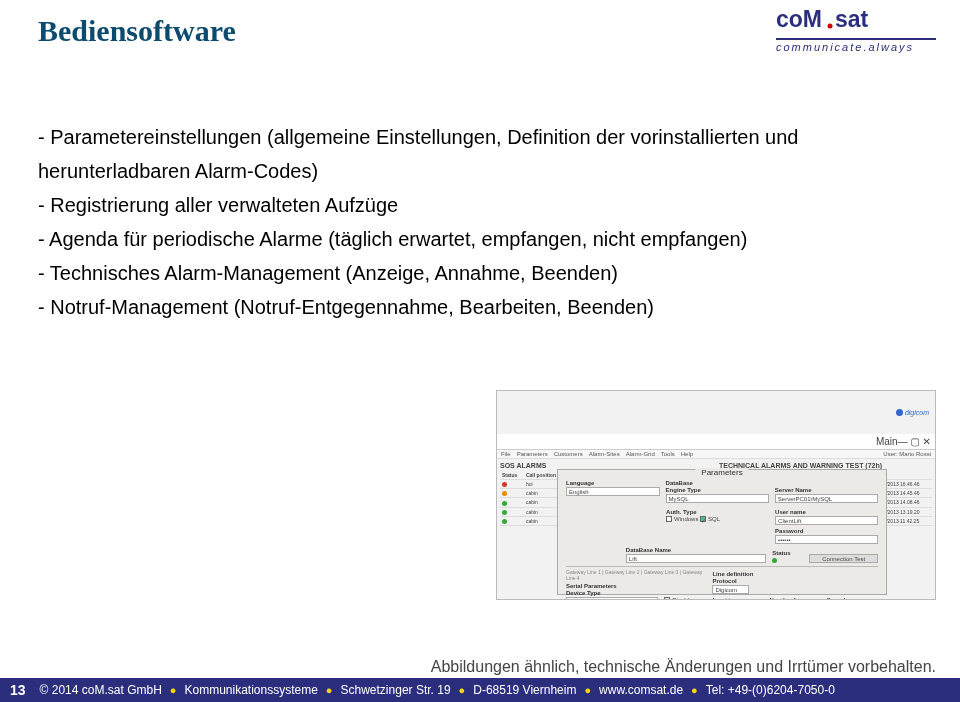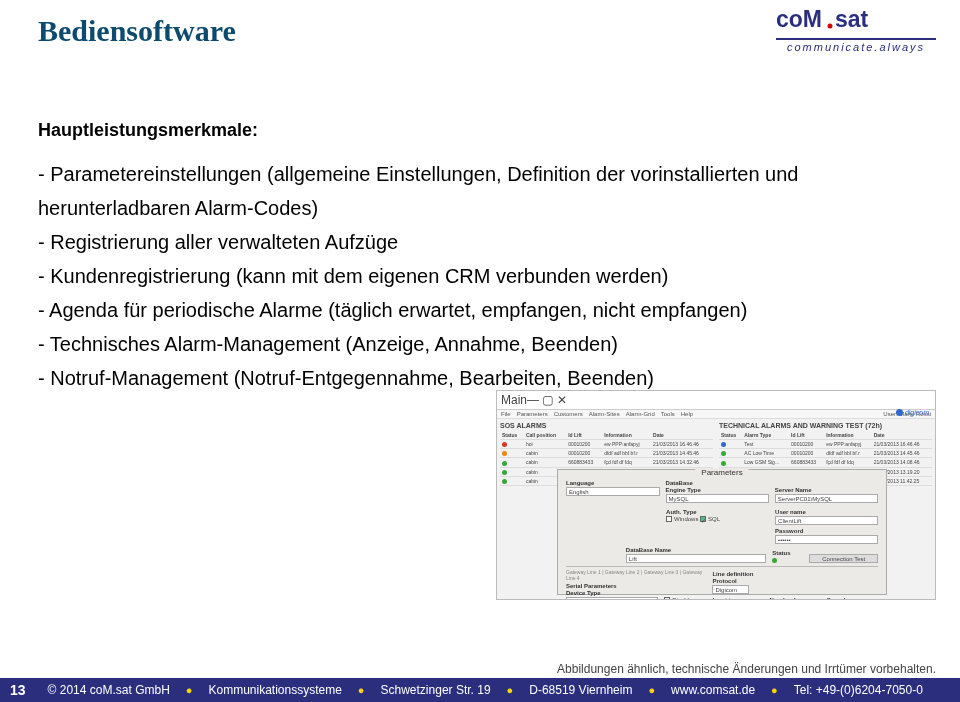--- a/index.html
+++ b/index.html
@@ -1,47 +1,47 @@
 <!DOCTYPE html>
 <html><head>
 <meta charset="utf-8">
 <style>
   * { box-sizing: border-box; margin: 0; padding: 0; }
   html, body { width: 960px; height: 702px; font-family: Arial, Helvetica, sans-serif; background: #fff; color: #000; }
   .page { position: relative; width: 960px; height: 702px; }
   .title { position: absolute; left: 38px; top: 14px; font-size: 30px; font-weight: bold; color: #0c4a6e; font-family: Liberation Serif, serif; }
-  .logo { position: absolute; right: 24px; top: 6px; width: 160px; text-align: center; }
+  .logo { position: absolute; right: 24px; top: 6px; width: 160px; text-align: left; }
   .logo svg { width: 150px; display: block; }
   .logo-line { border: none; border-top: 2px solid #2a2e7d; margin: 2px 0 1px 0; }
   .logo-sub { font-size: 11px; letter-spacing: 2px; color: #2a2e7d; font-style: italic; }
   .content { position: absolute; left: 38px; top: 120px; width: 885px; }
   .subheading { font-size: 18px; font-weight: bold; margin-bottom: 16px; }
   .bullets { font-size: 20px; line-height: 1.7; }
   .bullets li { list-style: none; }
   .screenshot { position: absolute; right: 24px; top: 390px; width: 440px; height: 210px; border: 1px solid #bbb; background: #f2f2f2; overflow: hidden; font-size: 6px; color: #444; }
-  .ss-title { background: #fff; border-bottom: 1px solid #ccc; padding: 2px 4px; font-size: 12px; display: flex; justify-content: flex-start; }
+  .ss-title { background: #fff; border-bottom: 1px solid #ccc; padding: 2px 4px; font-size: 10px; display: flex; justify-content: flex-end; margin-top: 43px; }
   .ss-menu { background: #f7f7f7; border-bottom: 1px solid #ddd; padding: 1px 4px; font-size: 6px; color: #555; display: flex; gap: 6px; }
   .ss-body { display: flex; height: 86px; }
   .ss-panel { flex: 1; padding: 3px; }
   .ss-panel-title { font-weight: bold; font-size: 7px; margin-bottom: 2px; }
   .ss-table { width: 100%; font-size: 5px; border-collapse: collapse; }
   .ss-table th, .ss-table td { border-bottom: 1px solid #ddd; padding: 1px 2px; text-align: left; white-space: nowrap; }
   .status-dot { display: inline-block; width: 5px; height: 5px; border-radius: 50%; vertical-align: middle; }
   .red { background: #d32; } .orange { background: #e80; } .green { background: #3a3; } .blue { background: #36c; }
   .ss-params { position: absolute; left: 60px; top: 78px; width: 330px; height: 126px; background: #eceae7; border: 1px solid #aaa; font-size: 6px; padding: 10px 8px 4px; }
   .ss-params-title { position: absolute; top: -2px; left: 50%; transform: translateX(-50%); background: #eceae7; padding: 0 6px; font-size: 8px; color: #333; }
   .ss-row { display: flex; gap: 6px; margin-bottom: 3px; }
   .ss-field { flex: 1; }
   .ss-field label { display: block; font-weight: bold; margin-bottom: 1px; color: #333; }
   .ss-field .inp { background: #fff; border: 1px solid #aaa; padding: 1px 2px; height: 9px; overflow: hidden; }
   .ss-section-label { font-weight: bold; margin: 2px 0 1px; color: #333; }
   .chk { display: inline-block; width: 6px; height: 6px; border: 1px solid #666; background: #fff; vertical-align: middle; margin-right: 2px; }
   .footer { position: absolute; left: 0; bottom: 0; width: 960px; }
-  .note { text-align: right; font-size: 12px; color: #444; margin: 0 24px 2px 0; }
-  .footer-bar { background: #2a2e7d; color: #fff; padding: 4px 10px; font-size: 12px; display: flex; align-items: center; gap: 16px; }
+  .note { text-align: right; font-size: 16px; color: #444; margin: 0 24px 2px 0; }
+  .footer-bar { background: #2a2e7d; color: #fff; padding: 4px 10px; font-size: 12px; display: flex; align-items: center; gap: 8px; }
   .pg { font-weight: bold; font-size: 14px; margin-right: 6px; }
   .dot { color: #ffd400; font-size: 11px; }
   .digicom { position: absolute; right: 6px; top: 18px; font-style: italic; font-size: 7px; color: #3366cc; display: flex; align-items: center; gap: 2px; }
   .digicom .globe { width: 7px; height: 7px; border-radius: 50%; background: #3366cc; display: inline-block; }
 </style>
 </head>
 <body>
 
 <div class="page">
   <div class="title">Bediensoftware</div>
@@ -50,25 +50,23 @@
     <svg viewBox="0 0 300 60">
       <text x="0" y="42" font-family="Arial" font-weight="bold" font-size="46" fill="#2a2e7d">coM</text>
       <circle cx="108" cy="40" r="5" fill="#d40000"></circle>
       <text x="118" y="42" font-family="Arial" font-weight="bold" font-size="46" fill="#2a2e7d">sat</text>
     </svg>
     <hr class="logo-line">
     <div class="logo-sub">communicate.always</div>
   </div>
 
   <div class="content">
-    <div class="subheading">Hauptleistungsmerkmale:</div>
     <ul class="bullets">
       <li>- Parametereinstellungen (allgemeine Einstellungen, Definition der vorinstallierten und herunterladbaren Alarm-Codes)</li>
       <li>- Registrierung aller verwalteten Aufzüge</li>
-      <li>- Kundenregistrierung (kann mit dem eigenen CRM verbunden werden)</li>
       <li>- Agenda für periodische Alarme (täglich erwartet, empfangen, nicht empfangen)</li>
       <li>- Technisches Alarm-Management (Anzeige, Annahme, Beenden)</li>
       <li>- Notruf-Management (Notruf-Entgegennahme, Bearbeiten, Beenden)</li>
     </ul>
   </div>
 
   <div class="screenshot">
     <div class="ss-title">
       <span>Main</span>
       <span>— ▢ ✕</span>

